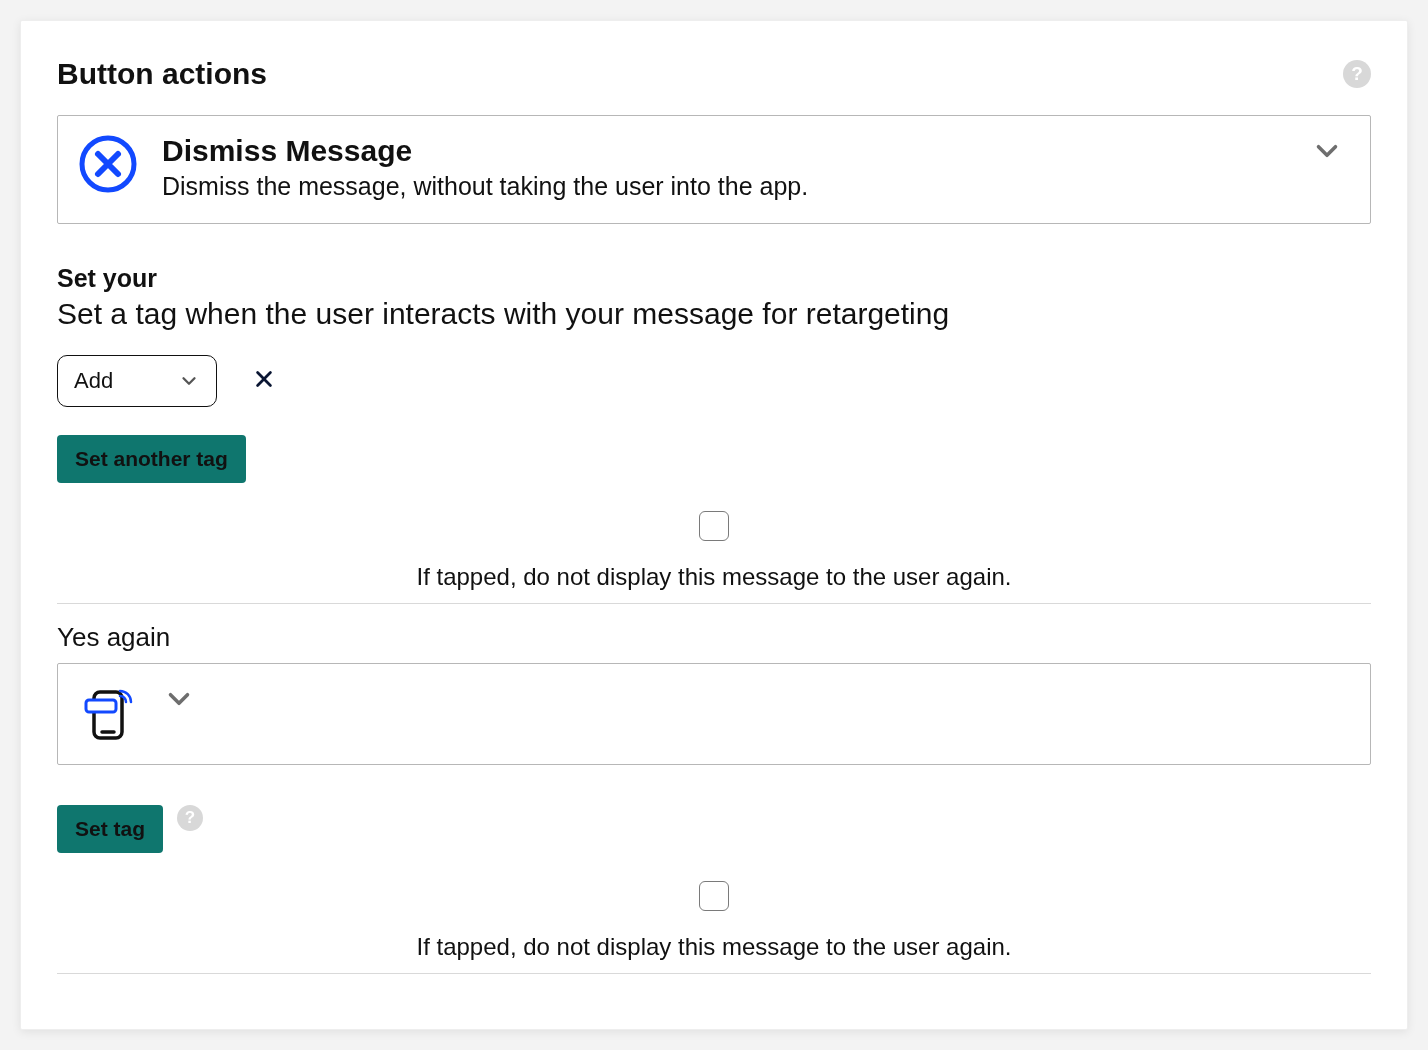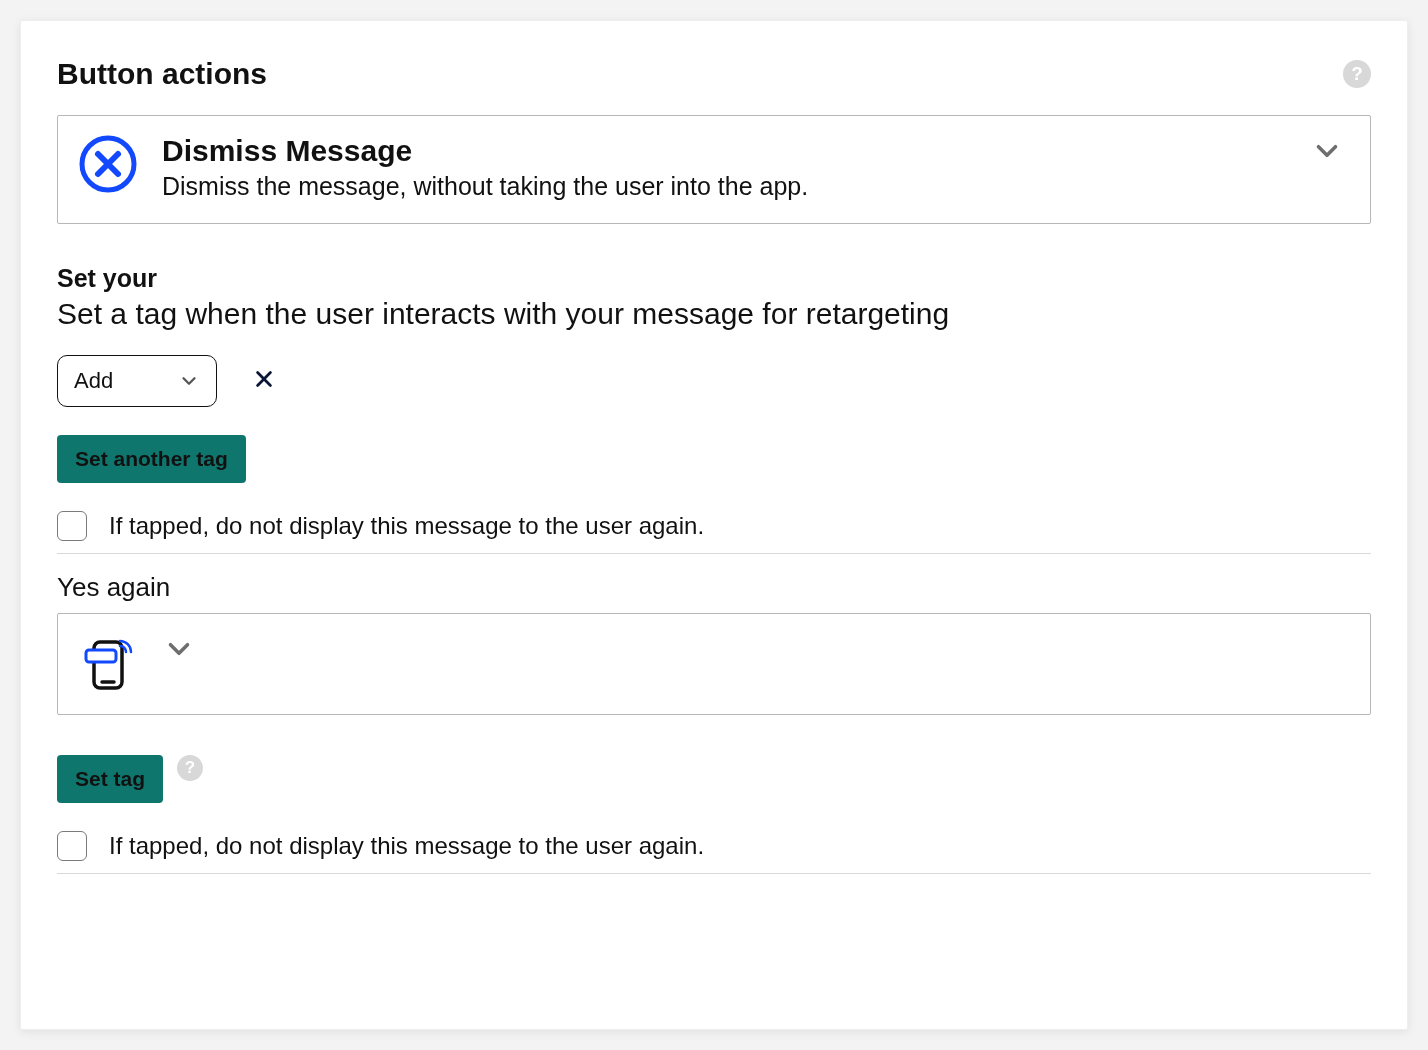--- a/index.html
+++ b/index.html
@@ -108,20 +108,21 @@
     font-size: 21px; font-weight: 700;
     color: #111;
     cursor: pointer;
     margin-bottom: 28px;
   }
   .check-row {
     display: flex; align-items: center; gap: 22px;
     padding-bottom: 12px;
     border-bottom: 1px solid #d9d9d9;
     margin-bottom: 18px;
+    flex-direction: column;
   }
   .check-row.last { border-bottom: 1px solid #d9d9d9; margin-bottom: 0; }
   .checkbox {
     width: 30px; height: 30px;
     border: 1.5px solid #7a7a7a;
     border-radius: 6px;
     background: #fff;
     cursor: pointer;
   }
   .check-label {

